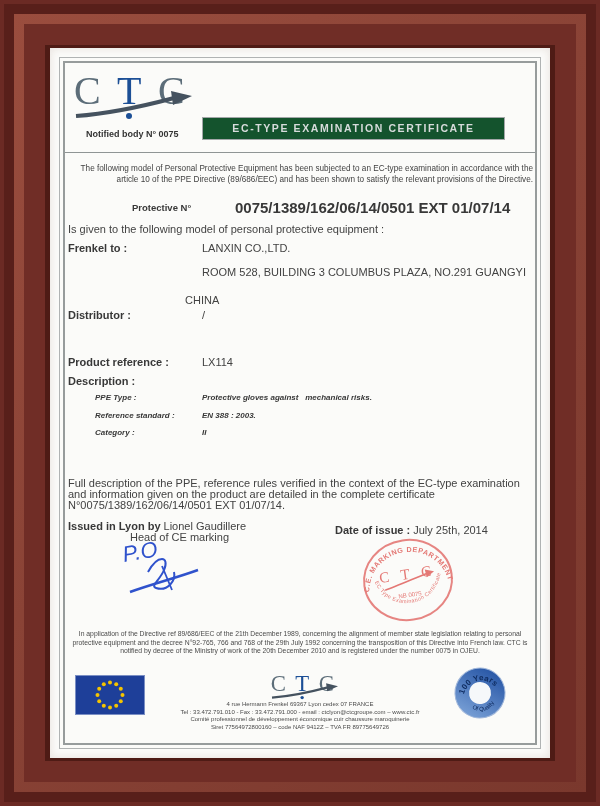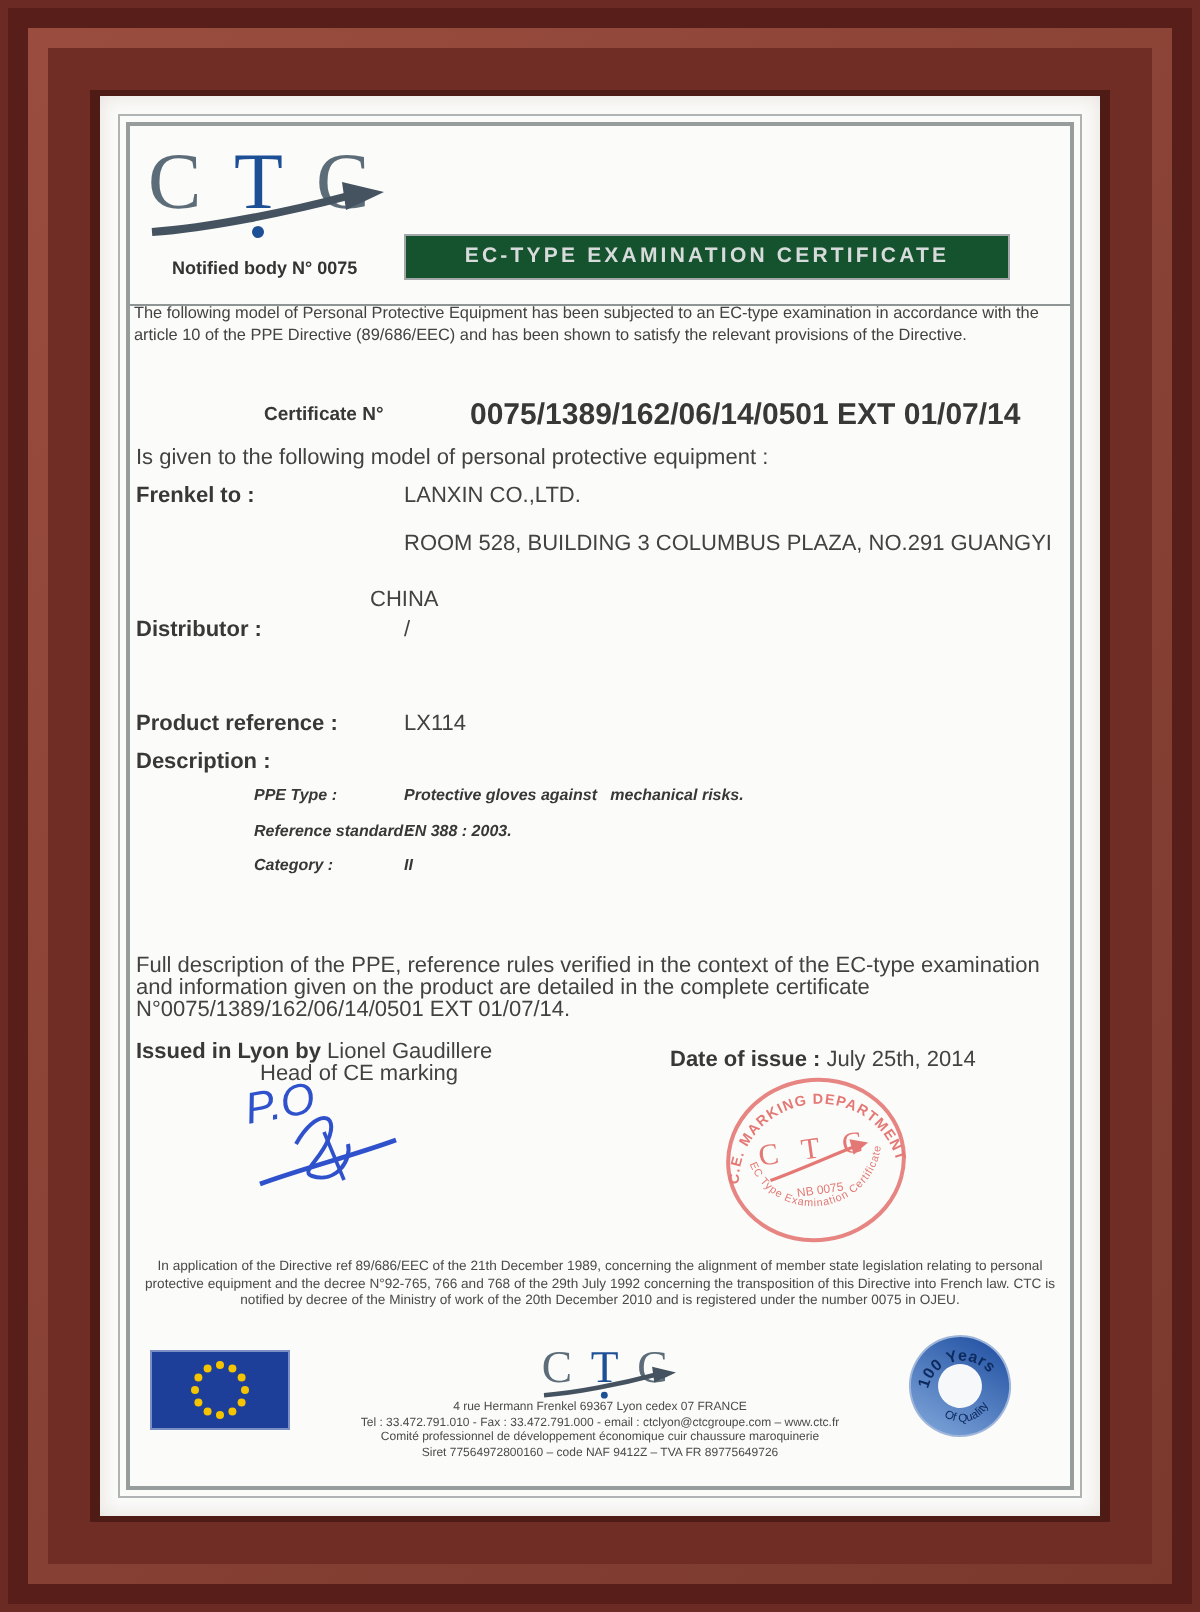--- a/index.html
+++ b/index.html
@@ -26,37 +26,37 @@
   .wrap { white-space:normal; }
 
   
   .logo-top { position:absolute; left:24px; top:16px; width:120px; height:58px; }
   .notified { left:36px; top:81px; font-size:9px; font-weight:bold; color:#333; }
   .banner { position:absolute; left:152px; top:69px; width:303px; height:23px;
             background:#14532d; border:1px solid #a3a7a9; text-align:center; }
   .banner span { font-size:10.5px; font-weight:bold; letter-spacing:1.6px; color:#d7dbdb; line-height:21px; }
   .hr-line { position:absolute; left:15px; right:15px; top:104px; height:1px; background:#8f9595; }
 
-  .intro { left:17px; top:104px; width:466px; text-align:left; font-size:8.2px; line-height:10.5px; }
+  .intro { left:17px; top:116px; width:466px; text-align:right; font-size:8.2px; line-height:10.5px; }
 
   .cert-label  { left:82px;  top:154px; font-size:9.5px; }
   .cert-number { left:185px; top:154px; font-size:15px; }
 
   .given        { left:18px;  top:176px; }
   .issued-label { left:18px;  top:195px; }
   .issued-value { left:152px; top:195px; }
   .addr-block   { left:152px; top:219px; width:330px; }
   .addr-country { left:135px; top:247px; }
   .dist-label   { left:18px;  top:262px; }
   .dist-value   { left:152px; top:262px; }
 
   .prod-label  { left:18px;  top:309px; }
   .prod-value  { left:152px; top:309px; }
   .desc-label  { left:18px;  top:328px; }
-  .row-label   { left:45px;  font-size:8px;margin-left:32px; }
+  .row-label   { left:45px;  font-size:8px; }
   .row-value   { left:152px; font-size:8px; }
   .y-ppe { top:344px; } .y-ref { top:362px; } .y-cat { top:379px; }
 
   .fulldesc { left:18px; top:430px; width:470px; }
 
   .issued-by { left:18px; top:473px; }
   .head-ce   { left:80px; top:484px; }
   .date-line { left:285px; top:477px; }
 
   .signature { position:absolute; left:68px; top:490px; width:92px; height:64px; }
@@ -96,21 +96,21 @@
   </div>
   <div class="t notified">Notified body N° 0075</div>
 
   <div class="banner">
     <span>EC-TYPE EXAMINATION CERTIFICATE</span>
   </div>
   <div class="hr-line"></div>
 
   <div class="t wrap intro">The following model of Personal Protective Equipment has been subjected to an EC-type examination in accordance with the article 10 of the PPE  Directive (89/686/EEC) and has been shown to satisfy the relevant provisions of the Directive.</div>
 
-  <div class="t b cert-label">Certificate  N°</div>
+  <div class="t b cert-label">Protective  N°</div>
   <div class="t b cert-number">0075/1389/162/06/14/0501 EXT 01/07/14</div>
 
   <div class="t given">Is given to the following model of personal protective equipment :</div>
 
   <div class="t b issued-label">Frenkel to :</div>
   <div class="t issued-value">LANXIN CO.,LTD.</div>
   <div class="t addr-block">
     <div>ROOM 528, BUILDING 3 COLUMBUS PLAZA, NO.291 GUANGYI</div>
   </div>
   <div class="t addr-country">CHINA</div>

